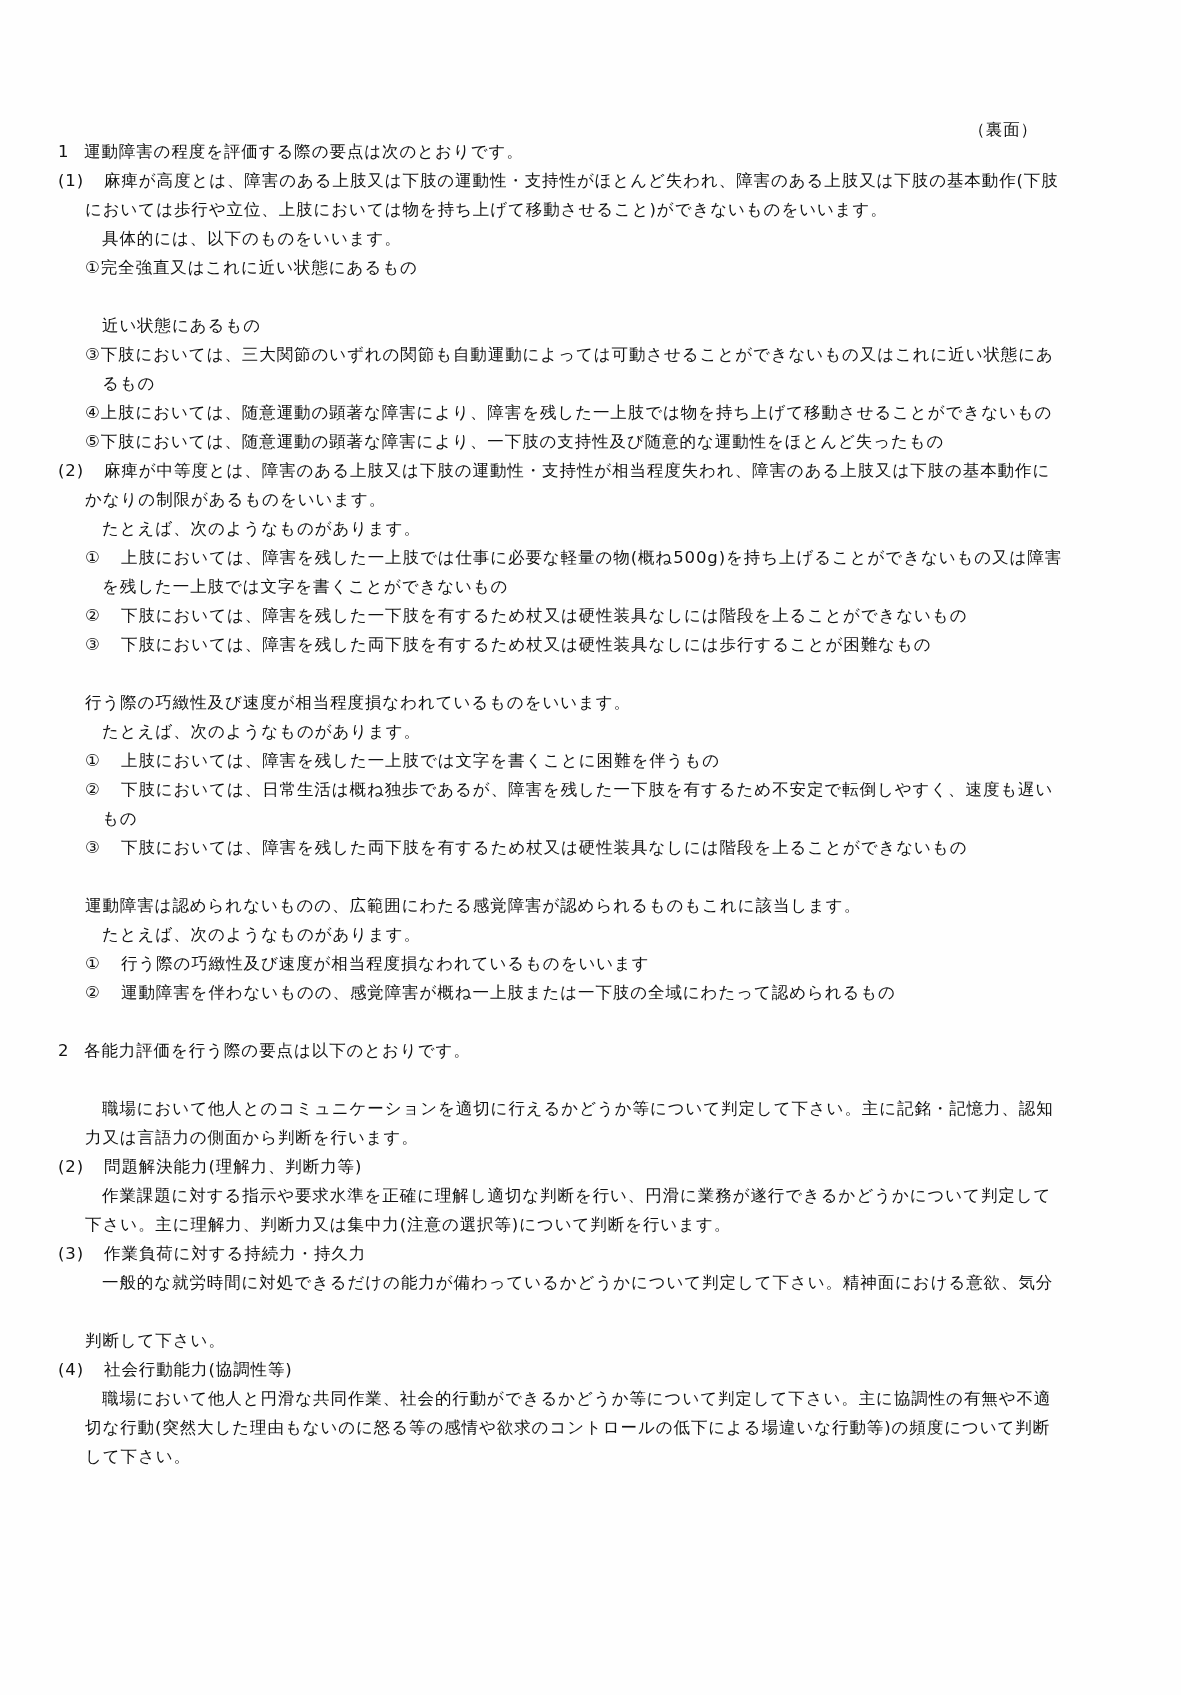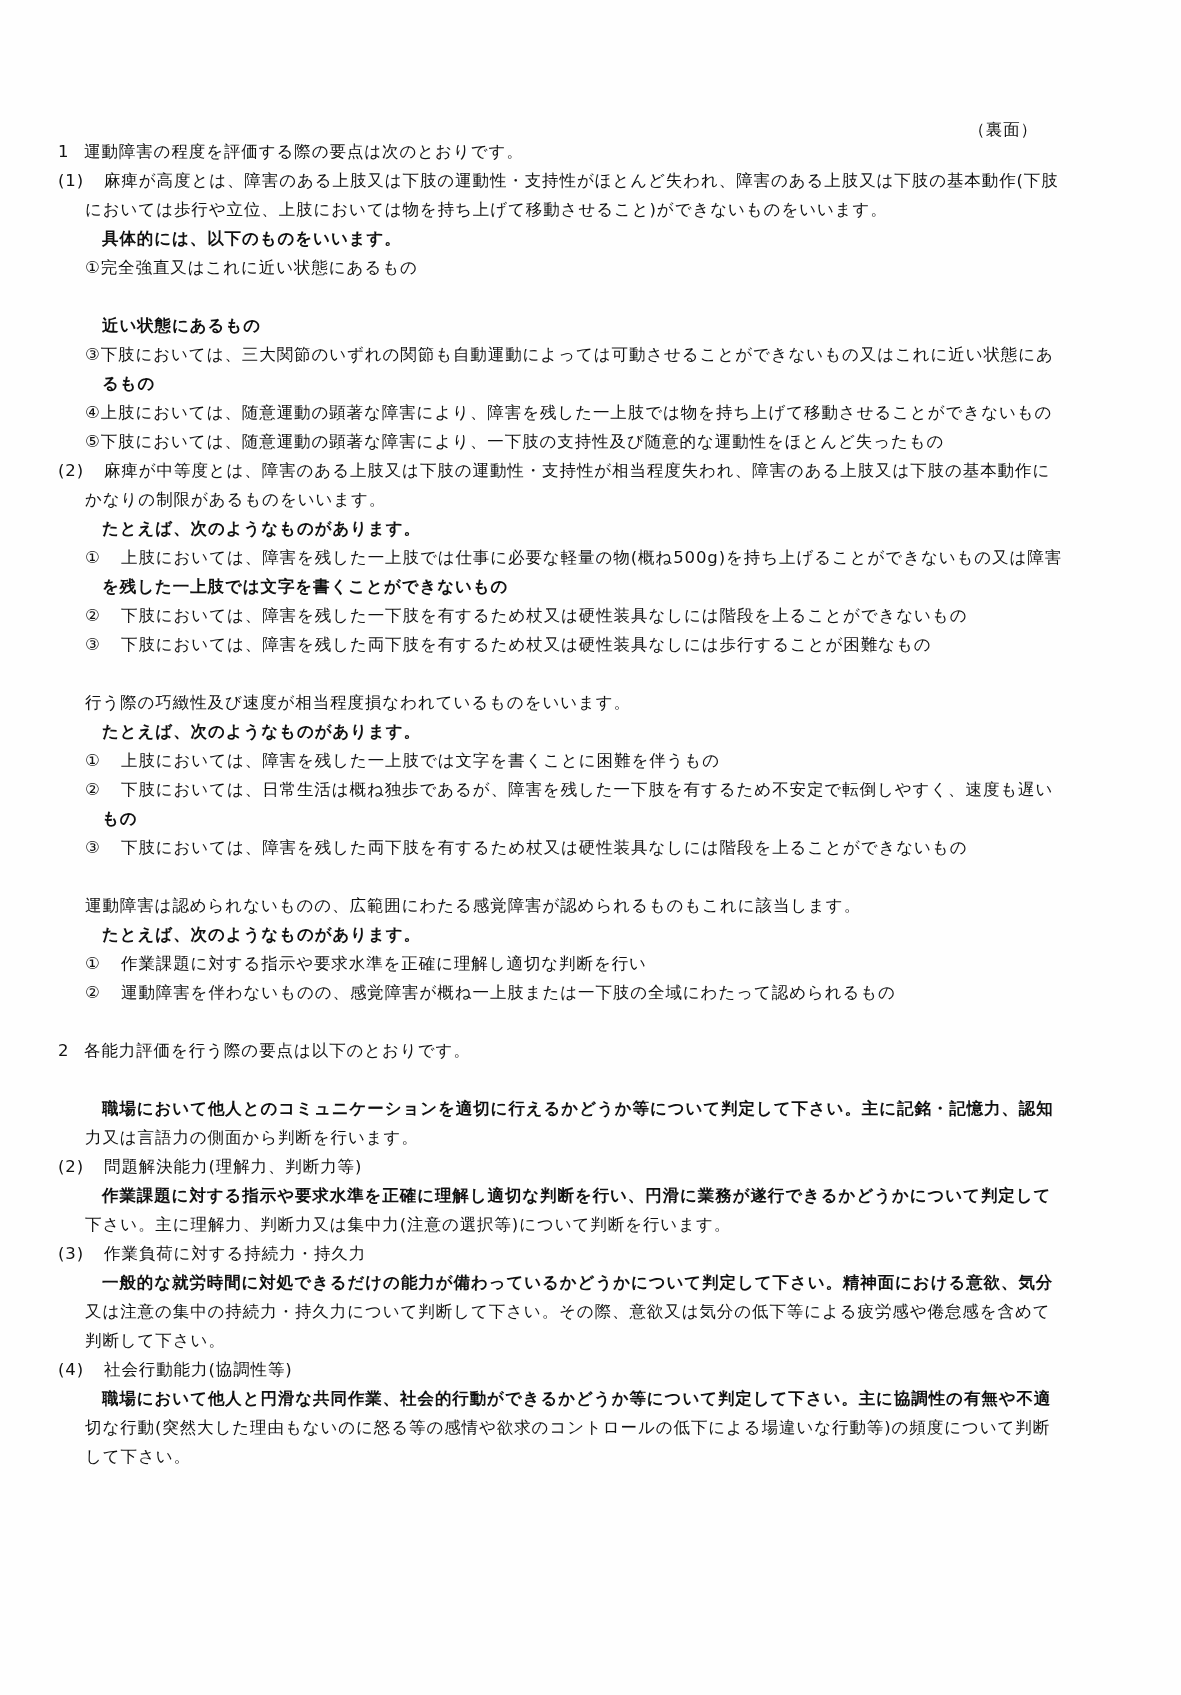--- a/index.html
+++ b/index.html
@@ -6,21 +6,21 @@
   body {
     width: 1181px; height: 1695px; position: relative; overflow: hidden;
     font-family: "DejaVu Sans", "Liberation Sans", sans-serif;
     color: #111; font-size: 16.5px;
   }
   .page { position: absolute; left: 0; top: 0; width: 1181px; height: 1346px; margin-top: 6px; }
   .ln { position: absolute; white-space: nowrap; line-height: 20px; letter-spacing: 0.9px; }
   .hdr { right: 143px; top: 114px; }
   .x58 { left: 58px; }
   .x85 { left: 85px; }
-  .x102 { left: 102px; font-weight: bold; }
+  .x102 { left: 102px; }
   .num { display: inline-block; width: 26px; }
   .pnum { display: inline-block; width: 46px; }
   .cnum { display: inline-block; width: 36px; }
 </style>
 </head>
 <body>
 
 <div class="page">
 
   <div class="ln hdr">（裏面）</div>
@@ -47,35 +47,34 @@
 
   <div class="ln x85" style="top:687px">行う際の巧緻性及び速度が相当程度損なわれているものをいいます。</div>
   <div class="ln x102" style="top:716px">たとえば、次のようなものがあります。</div>
   <div class="ln x85" style="top:745px"><span class="cnum">①</span><span>上肢においては、障害を残した一上肢では文字を書くことに困難を伴うもの</span></div>
   <div class="ln x85" style="top:774px"><span class="cnum">②</span><span>下肢においては、日常生活は概ね独歩であるが、障害を残した一下肢を有するため不安定で転倒しやすく、速度も遅い</span></div>
   <div class="ln x102" style="top:803px">もの</div>
   <div class="ln x85" style="top:832px"><span class="cnum">③</span><span>下肢においては、障害を残した両下肢を有するため杖又は硬性装具なしには階段を上ることができないもの</span></div>
 
   <div class="ln x85" style="top:890px">運動障害は認められないものの、広範囲にわたる感覚障害が認められるものもこれに該当します。</div>
   <div class="ln x102" style="top:919px">たとえば、次のようなものがあります。</div>
-  <div class="ln x85" style="top:948px"><span class="cnum">①</span><span>作業課題に対する指示や要求水準を正確に理解し適切な判断を行い</span></div>
+  <div class="ln x85" style="top:948px"><span class="cnum">①</span><span>行う際の巧緻性及び速度が相当程度損なわれているものをいいます</span></div>
   <div class="ln x85" style="top:977px"><span class="cnum">②</span><span>運動障害を伴わないものの、感覚障害が概ね一上肢または一下肢の全域にわたって認められるもの</span></div>
 
   <div class="ln x58" style="top:1035px"><span class="num">2</span><span>各能力評価を行う際の要点は以下のとおりです。</span></div>
 
   <div class="ln x102" style="top:1093px">職場において他人とのコミュニケーションを適切に行えるかどうか等について判定して下さい。主に記銘・記憶力、認知</div>
   <div class="ln x85" style="top:1122px">力又は言語力の側面から判断を行います。</div>
 
   <div class="ln x58" style="top:1151px"><span class="pnum">(2)</span><span>問題解決能力(理解力、判断力等)</span></div>
   <div class="ln x102" style="top:1180px">作業課題に対する指示や要求水準を正確に理解し適切な判断を行い、円滑に業務が遂行できるかどうかについて判定して</div>
   <div class="ln x85" style="top:1209px">下さい。主に理解力、判断力又は集中力(注意の選択等)について判断を行います。</div>
 
   <div class="ln x58" style="top:1238px"><span class="pnum">(3)</span><span>作業負荷に対する持続力・持久力</span></div>
   <div class="ln x102" style="top:1267px">一般的な就労時間に対処できるだけの能力が備わっているかどうかについて判定して下さい。精神面における意欲、気分</div>
-  <div class="ln x85" style="top:1296px">又は注意の集中の持続力・持久力について判断して下さい。その際、意欲又は気分の低下等による疲労感や倦怠感を含めて</div>
   <div class="ln x85" style="top:1325px">判断して下さい。</div>
 
   <div class="ln x58" style="top:1354px"><span class="pnum">(4)</span><span>社会行動能力(協調性等)</span></div>
   <div class="ln x102" style="top:1383px">職場において他人と円滑な共同作業、社会的行動ができるかどうか等について判定して下さい。主に協調性の有無や不適</div>
   <div class="ln x85" style="top:1412px">切な行動(突然大した理由もないのに怒る等の感情や欲求のコントロールの低下による場違いな行動等)の頻度について判断</div>
   <div class="ln x85" style="top:1441px">して下さい。</div>
 
 </div>
 
 </body></html>

